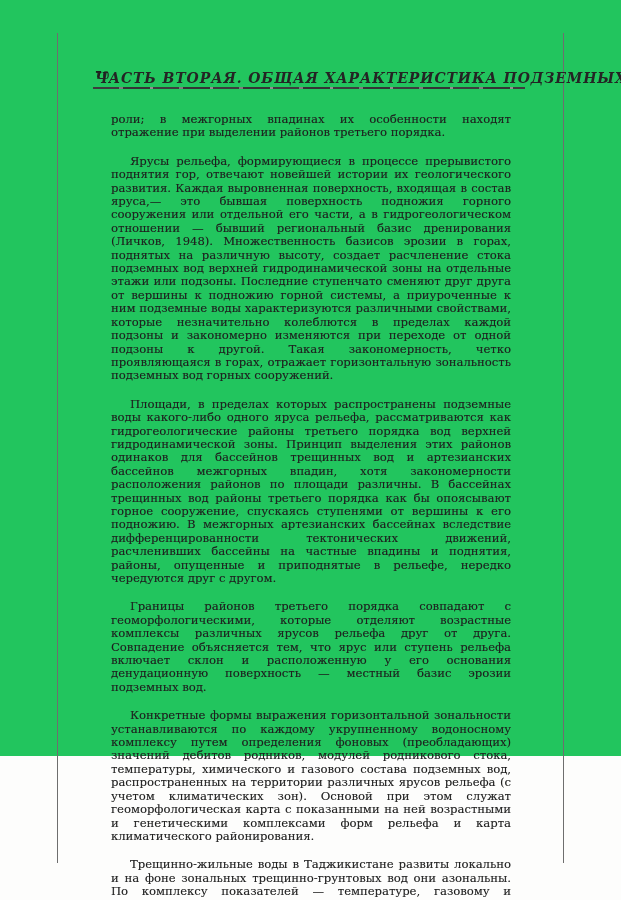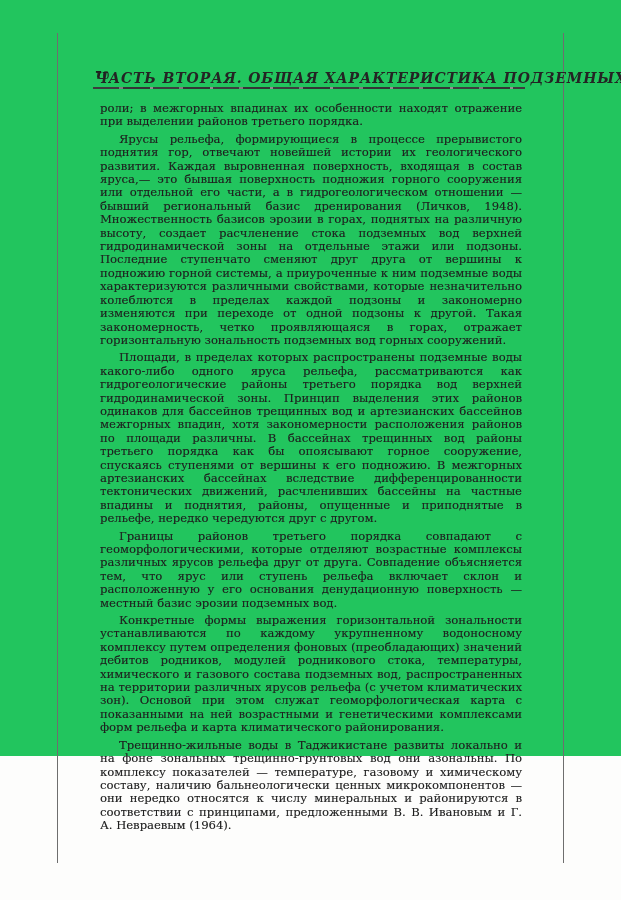--- a/index.html
+++ b/index.html
@@ -67,21 +67,21 @@
     position: absolute;
     left: 96px; top: 98px;
     width: 430px;
     text-align: justify;
     font-size: 11.6px;
     line-height: 13.4px;
     color: #1f1f1f;
     text-shadow: 0.2px 0 0 rgba(20,20,20,0.35);
   }
   .para {
-    margin: 4px;
+    margin: 15px;
     text-indent: 19px;
   }
   .para.no-indent { text-indent: 0; }
 </style>
 </head>
 <body>
 
 <div class="page">
 
   <div class="edge edge-left"></div>

